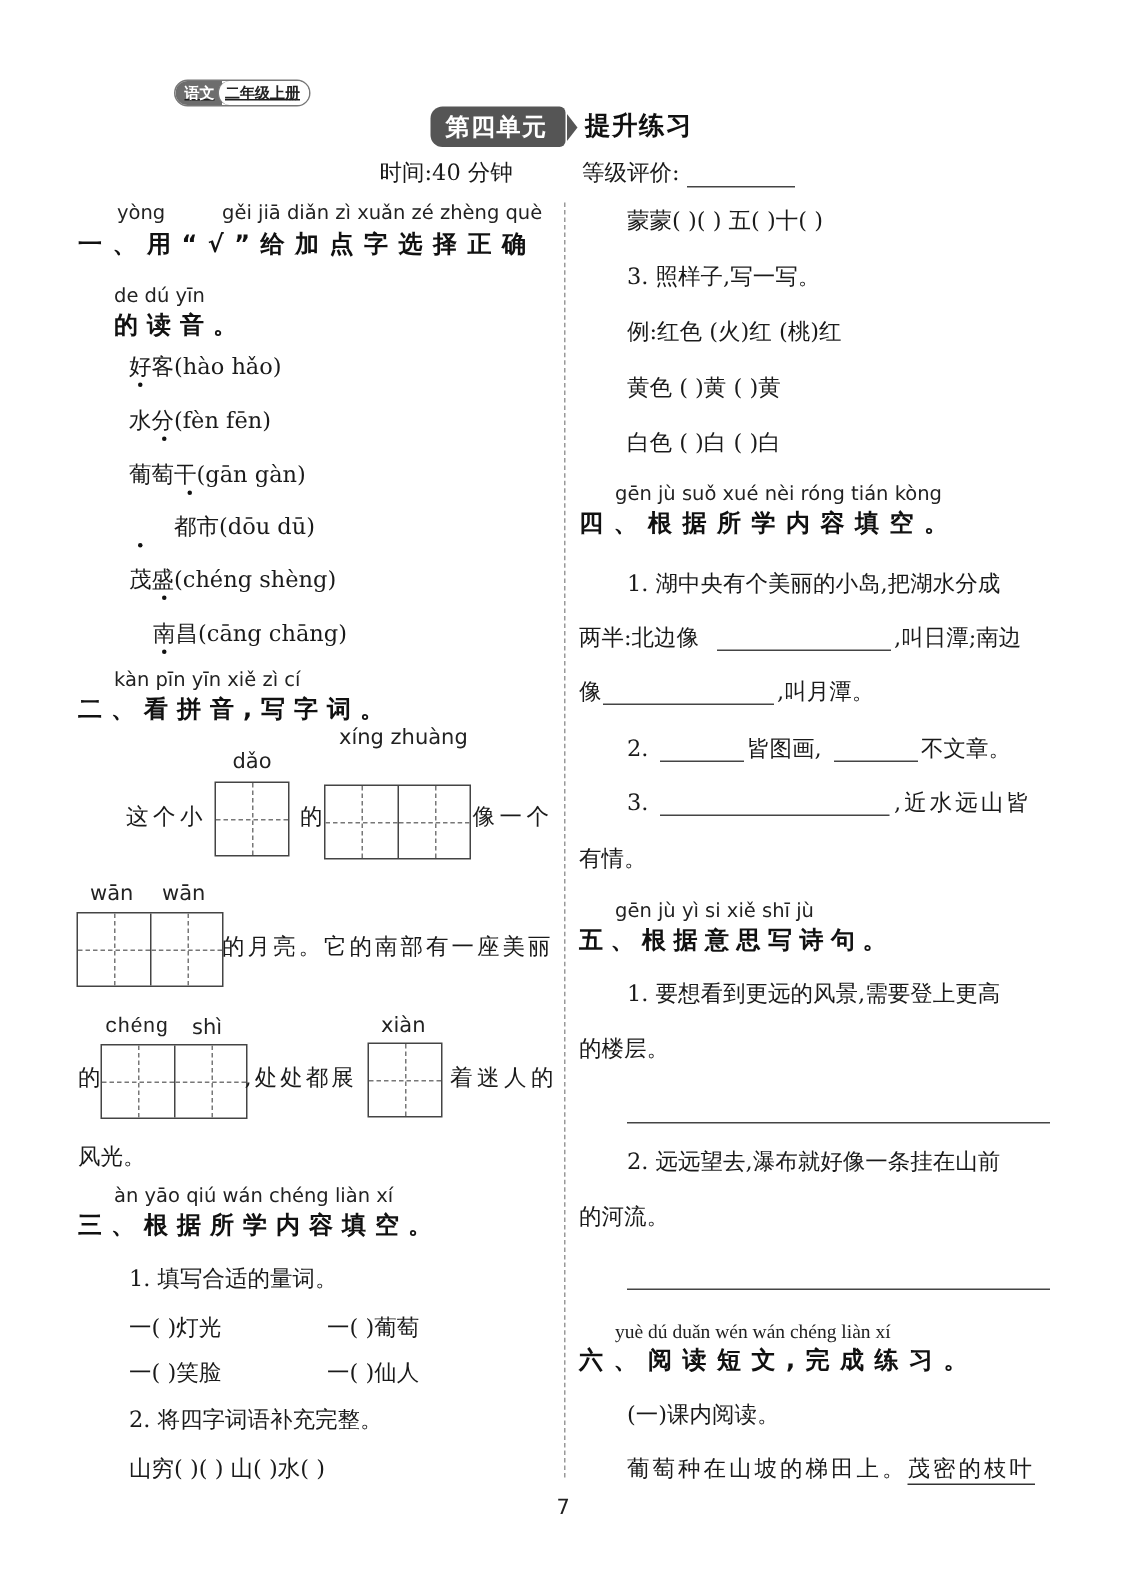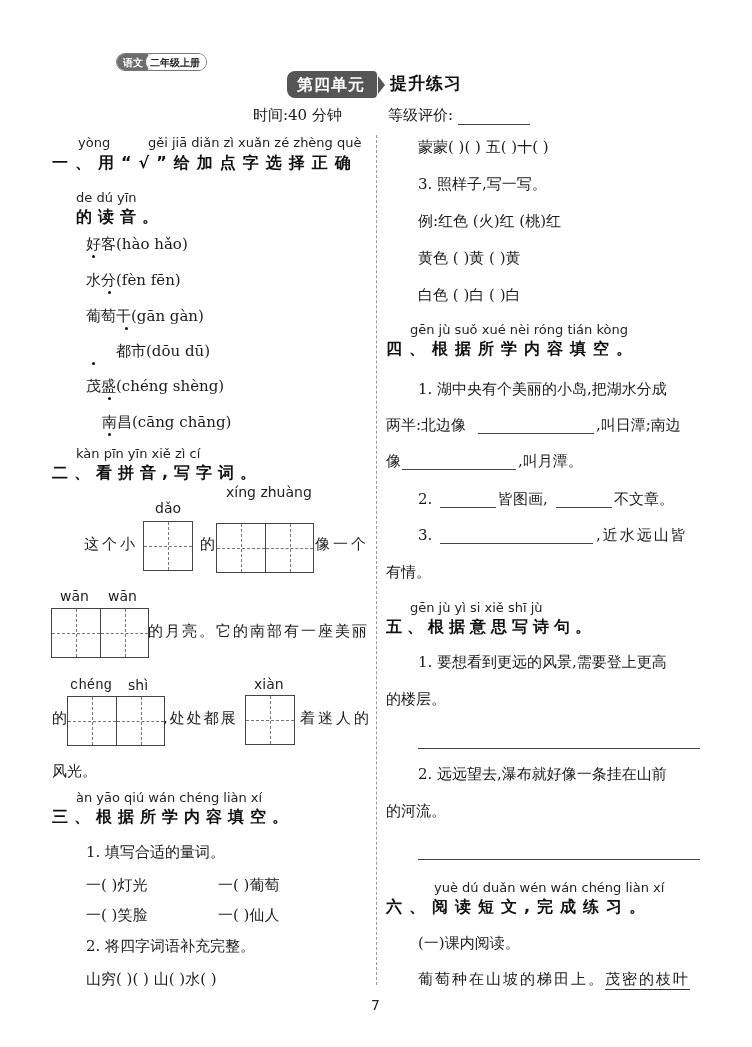--- a/index.html
+++ b/index.html
@@ -3,21 +3,21 @@
 <meta charset="utf-8">
 <style>
   * { box-sizing: border-box; margin: 0; padding: 0; }
   body { width: 752px; height: 1047px; background: #ffffff; position: relative; overflow: hidden; color: #1a1a1a; font-family: "DejaVu Serif", "Liberation Serif", serif; }
   .abs { position: absolute; white-space: nowrap; }
   .py { font-family: "DejaVu Sans", "Liberation Sans", sans-serif; font-size: 13px; color: #222; }
   .hd { font-family: "DejaVu Sans", "Liberation Sans", sans-serif; font-weight: bold; font-size: 16px; letter-spacing: 6px; color: #111; }
   .txt { font-size: 15px; color: #1a1a1a; }
 
   
-  .badge { position: absolute; left: 116px; top: 53px; height: 18px; border: 1.5px solid #777; border-radius: 10px; display: flex; overflow: hidden; font-family: "DejaVu Sans", sans-serif; font-size: 10px; font-weight: bold; }
+  .badge { position: absolute; left: 116px; top: 53px; height: 18px; border: 1.5px solid #777; border-radius: 10px; display: flex; overflow: hidden; font-family: "DejaVu Sans", sans-serif; font-size: 10px; font-weight: bold; text-decoration: underline; }
   .badge .l { background: #6d6d6d; color: #fff; padding: 1px 5px 0 6px; line-height: 15px; }
   .badge .r { background: #fff; color: #222; padding: 1px 6px 0 4px; line-height: 15px; border-left: 1.5px solid #777; border-radius: 8px 0 0 8px; margin-left: -3px; }
 
   .unit { position: absolute; left: 287px; top: 71px; height: 27px; background: #555; color: #fff; font-family: "DejaVu Sans", sans-serif; font-weight: bold; font-size: 16px; line-height: 27px; padding: 0 12px 0 10px; border-radius: 8px 4px 4px 8px; letter-spacing: 1px; }
   .unit-arrow { position: absolute; left: 378px; top: 76px; width: 0; height: 0; border-top: 9px solid transparent; border-bottom: 9px solid transparent; border-left: 7px solid #555; }
   .title2 { position: absolute; left: 390px; top: 72px; font-family: "DejaVu Sans", sans-serif; font-weight: bold; font-size: 17px; letter-spacing: 1px; color: #111; }
 
   .divider { position: absolute; left: 376px; top: 135px; height: 850px; border-left: 1.2px dashed #999; }
 
   .dot { position: absolute; width: 3px; height: 3px; border-radius: 50%; background: #111; }
@@ -145,20 +145,20 @@
 
 <div class="abs py" style="left:410px;top:600px;">gēn  jù  yì  si  xiě shī  jù</div>
 <div class="abs hd" style="left:386px;top:617px;letter-spacing:5px;">五、根据意思写诗句。</div>
 <div class="abs txt" style="left:418px;top:653px;">1. 要想看到更远的风景,需要登上更高</div>
 <div class="abs txt" style="left:386px;top:690px;">的楼层。</div>
 <div class="hline" style="left:418px;top:748px;width:282px;"></div>
 <div class="abs txt" style="left:418px;top:765px;">2. 远远望去,瀑布就好像一条挂在山前</div>
 <div class="abs txt" style="left:386px;top:802px;">的河流。</div>
 <div class="hline" style="left:418px;top:859px;width:282px;"></div>
 
-<div class="abs py" style="left:434px;top:880px;">yuè dú duǎn wén   wán chéng liàn  xí</div>
+<div class="abs py" style="left:410px;top:880px;font-family:Liberation Serif, serif;">yuè dú duǎn wén   wán chéng liàn  xí</div>
 <div class="abs hd" style="left:386px;top:897px;letter-spacing:7px;">六、阅读短文,完成练习。</div>
 <div class="abs txt" style="left:418px;top:934px;">(一)课内阅读。</div>
 <div class="abs txt" style="left:418px;top:970px;letter-spacing:2px;">
   <span>葡萄种在山坡的梯田上。</span><span class="underlined">茂密的枝叶</span>
 </div>
 
 <div class="pageno">7</div>
 
 </body></html>

